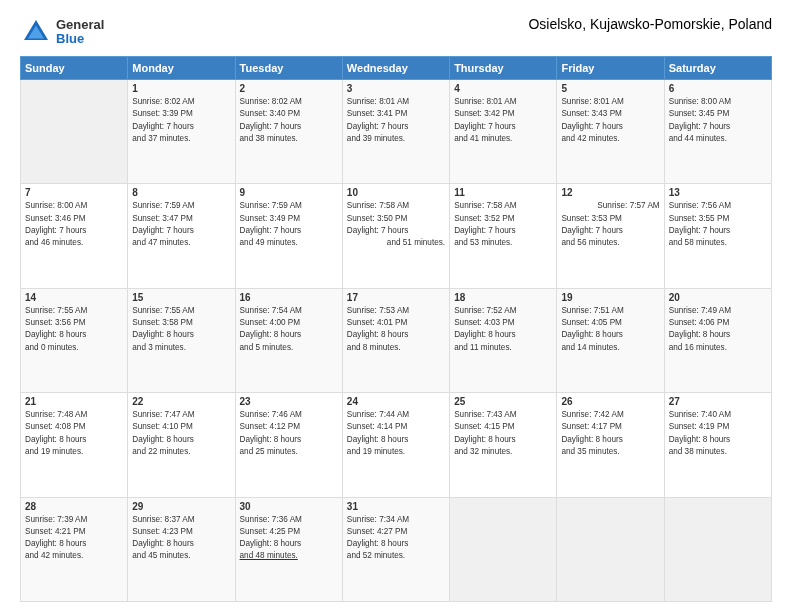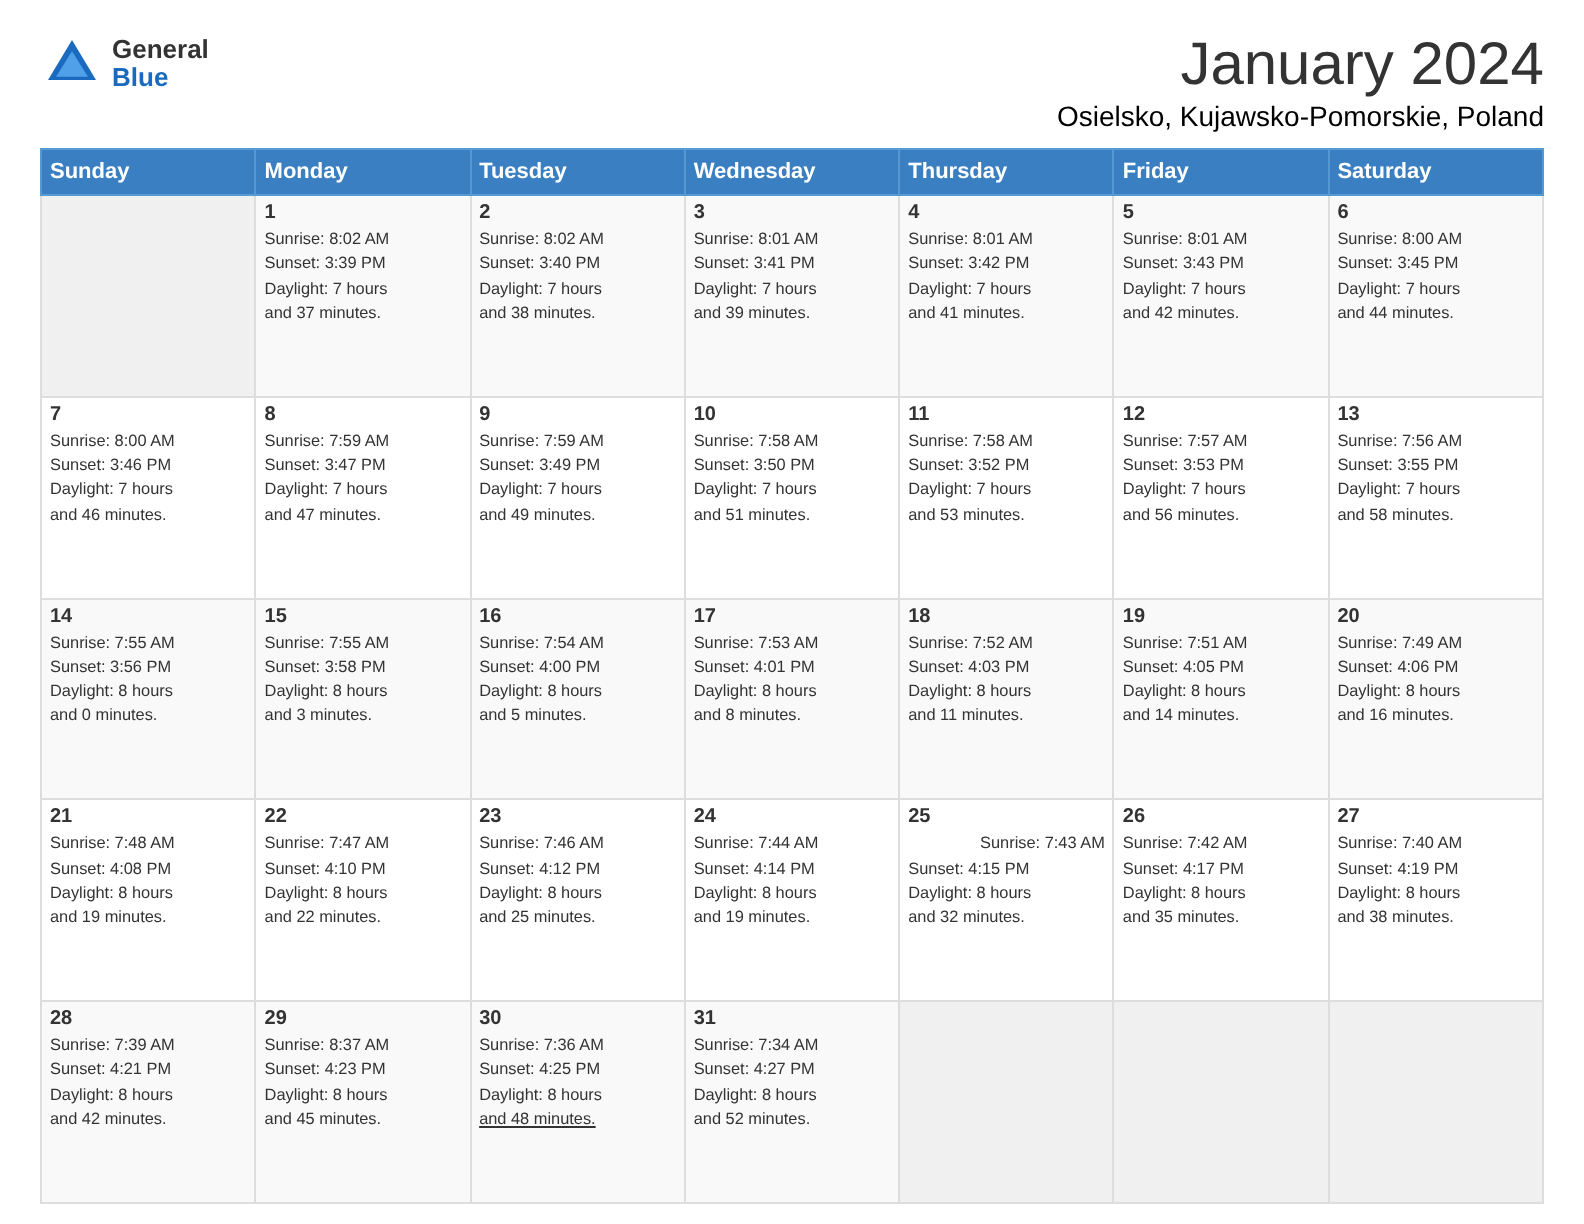--- a/index.html
+++ b/index.html
@@ -108,21 +108,20 @@
       <svg class="logo-icon" viewBox="0 0 40 40">
         <polygon points="20,5 35,30 5,30" fill="#1a6bbf"></polygon>
         <polygon points="20,12 30,28 10,28" fill="#4fa0e8"></polygon>
       </svg>
       <div class="logo-text">
         <span class="general">General</span>
         <span class="blue">Blue</span>
       </div>
     </div>
     <div class="title-block">
-      <div class="month-title">January 2024</div>
       <div class="subtitle">Osielsko, Kujawsko-Pomorskie, Poland</div>
     </div>
   </div>
 
   <table class="calendar">
     <thead>
       <tr>
         <th>Sunday</th>
         <th>Monday</th>
         <th>Tuesday</th>
@@ -217,36 +216,36 @@
               <span style="display: block;">Daylight: 7 hours</span>
               <span style="display: block;">and 49 minutes.</span>
             </div>
           </td>
           <td>
             <span class="day-num">10</span>
             <div class="cell-text">
               <span style="display: block;">Sunrise: 7:58 AM</span>
               <span style="display: block;">Sunset: 3:50 PM</span>
               <span style="display: block;">Daylight: 7 hours</span>
-              <span style="display: block;">and 51 minutes.</span>
+              <span style="display: block; text-align: right;">and 51 minutes.</span>
             </div>
           </td>
           <td>
             <span class="day-num">11</span>
             <div class="cell-text">
               <span style="display: block;">Sunrise: 7:58 AM</span>
               <span style="display: block;">Sunset: 3:52 PM</span>
               <span style="display: block;">Daylight: 7 hours</span>
               <span style="display: block;">and 53 minutes.</span>
             </div>
           </td>
           <td>
             <span class="day-num">12</span>
             <div class="cell-text">
-              <span style="display: block;">Sunrise: 7:57 AM</span>
+              <span style="display: block; text-align: right;">Sunrise: 7:57 AM</span>
               <span style="display: block;">Sunset: 3:53 PM</span>
               <span style="display: block;">Daylight: 7 hours</span>
               <span style="display: block;">and 56 minutes.</span>
             </div>
           </td>
           <td>
             <span class="day-num">13</span>
             <div class="cell-text">
               <span style="display: block;">Sunrise: 7:56 AM</span>
               <span style="display: block;">Sunset: 3:55 PM</span>
@@ -353,21 +352,21 @@
             <div class="cell-text">
               <span style="display: block;">Sunrise: 7:44 AM</span>
               <span style="display: block;">Sunset: 4:14 PM</span>
               <span style="display: block;">Daylight: 8 hours</span>
               <span style="display: block;">and 19 minutes.</span>
             </div>
           </td>
           <td>
             <span class="day-num">25</span>
             <div class="cell-text">
-              <span style="display: block; text-align: right;">Sunrise: 7:43 AM</span>
+              <span style="display: block;">Sunrise: 7:43 AM</span>
               <span style="display: block;">Sunset: 4:15 PM</span>
               <span style="display: block;">Daylight: 8 hours</span>
               <span style="display: block;">and 32 minutes.</span>
             </div>
           </td>
           <td>
             <span class="day-num">26</span>
             <div class="cell-text">
               <span style="display: block;">Sunrise: 7:42 AM</span>
               <span style="display: block;">Sunset: 4:17 PM</span>

